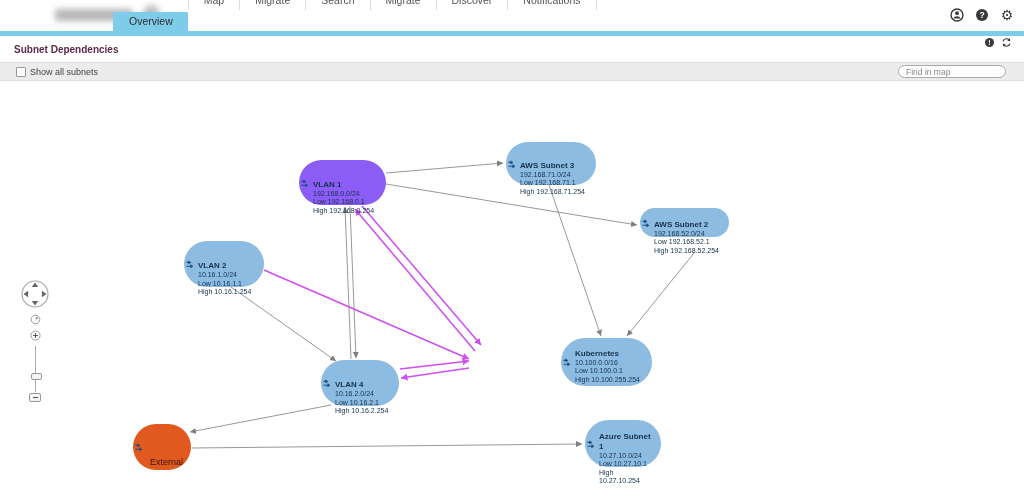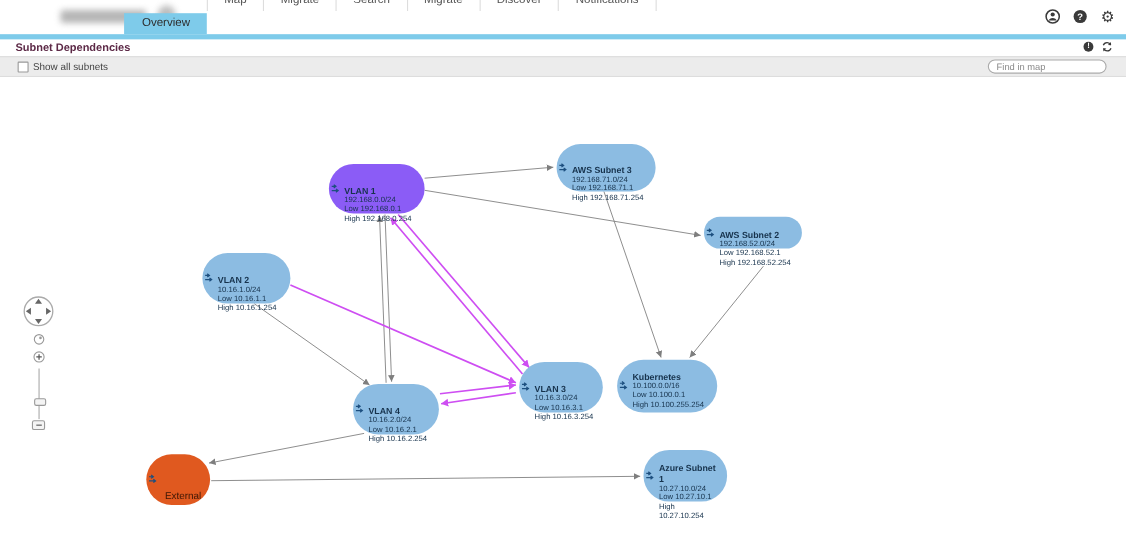--- a/index.html
+++ b/index.html
@@ -19,21 +19,21 @@
   .tab.active{background:var(--accent);color:#2e2e2e;border-left-color:var(--accent);margin-top:21px;}
   .hdr-icons{position:absolute;right:10px;top:8px;display:flex;gap:11px;align-items:center;}
   .hicon{width:14px;height:14px;display:flex;align-items:center;justify-content:center;cursor:pointer;}
   .help-badge{width:12px;height:12px;border-radius:50%;background:#3a3a3a;color:#fff;
               font-size:8.5px;font-weight:bold;display:flex;align-items:center;justify-content:center;}
   .gear{font-size:14px;line-height:14px;color:#3a3a3a;}
 
   .accent-strip{height:5px;background:var(--accent);}
 
   
-  .titlebar{position:relative;height:15px;background:#fff;display:flex;align-items:center;}
+  .titlebar{position:relative;height:26px;background:#fff;display:flex;align-items:center;}
   .page-title{margin-left:14px;font-size:10px;font-weight:bold;color:var(--title-text);}
   .title-icons{position:absolute;right:12px;top:1px;display:flex;gap:7px;align-items:center;}
   .info-badge{width:9px;height:9px;border-radius:50%;background:#3a3a3a;color:#fff;
               font-size:7px;font-weight:bold;display:flex;align-items:center;justify-content:center;}
 
   
   .toolbar{position:relative;height:17px;background:#ececec;border-top:1px solid #ddd;
            border-bottom:1px solid #ddd;display:flex;}
   .chk-wrap{display:flex;align-items:center;margin-left:16px;gap:4px;}
   .chk{width:8px;height:8px;border:1px solid #999;background:#fff;border-radius:1px;}
@@ -214,31 +214,20 @@
         <span class="node-icon"><svg width="10" height="9" viewBox="0 0 10 9">
             <path d="M0.5 2.4 h3.6 M2.4 0.9 L4.4 2.4 L2.4 3.9 M0.5 6.2 h5.6 M4.4 4.7 L6.4 6.2 L4.4 7.7" fill="none" stroke="#1d4f7f" stroke-width="1.1"></path>
           </svg></span>
         <div class="node-text">
           <div class="node-name">VLAN 2</div>
           <div class="node-line">10.16.1.0/24</div>
           <div class="node-line">Low 10.16.1.1</div>
           <div class="node-line">High 10.16.1.254</div>
         </div>
       </div>
-      <div class="gnode subnet" style="left: 472px; top: 259px; width: 76px; height: 46px; background: rgb(140, 188, 226);">
-        <span class="node-icon"><svg width="10" height="9" viewBox="0 0 10 9">
-            <path d="M0.5 2.4 h3.6 M2.4 0.9 L4.4 2.4 L2.4 3.9 M0.5 6.2 h5.6 M4.4 4.7 L6.4 6.2 L4.4 7.7" fill="none" stroke="#1d4f7f" stroke-width="1.1"></path>
-          </svg></span>
-        <div class="node-text">
-          <div class="node-name">VLAN 3</div>
-          <div class="node-line">10.16.3.0/24</div>
-          <div class="node-line">Low 10.16.3.1</div>
-          <div class="node-line">High 10.16.3.254</div>
-        </div>
-      </div>
       <div class="gnode subnet" style="left: 321px; top: 279px; width: 78px; height: 46px; background: rgb(140, 188, 226);">
         <span class="node-icon"><svg width="10" height="9" viewBox="0 0 10 9">
             <path d="M0.5 2.4 h3.6 M2.4 0.9 L4.4 2.4 L2.4 3.9 M0.5 6.2 h5.6 M4.4 4.7 L6.4 6.2 L4.4 7.7" fill="none" stroke="#1d4f7f" stroke-width="1.1"></path>
           </svg></span>
         <div class="node-text">
           <div class="node-name">VLAN 4</div>
           <div class="node-line">10.16.2.0/24</div>
           <div class="node-line">Low 10.16.2.1</div>
           <div class="node-line">High 10.16.2.254</div>
         </div>

